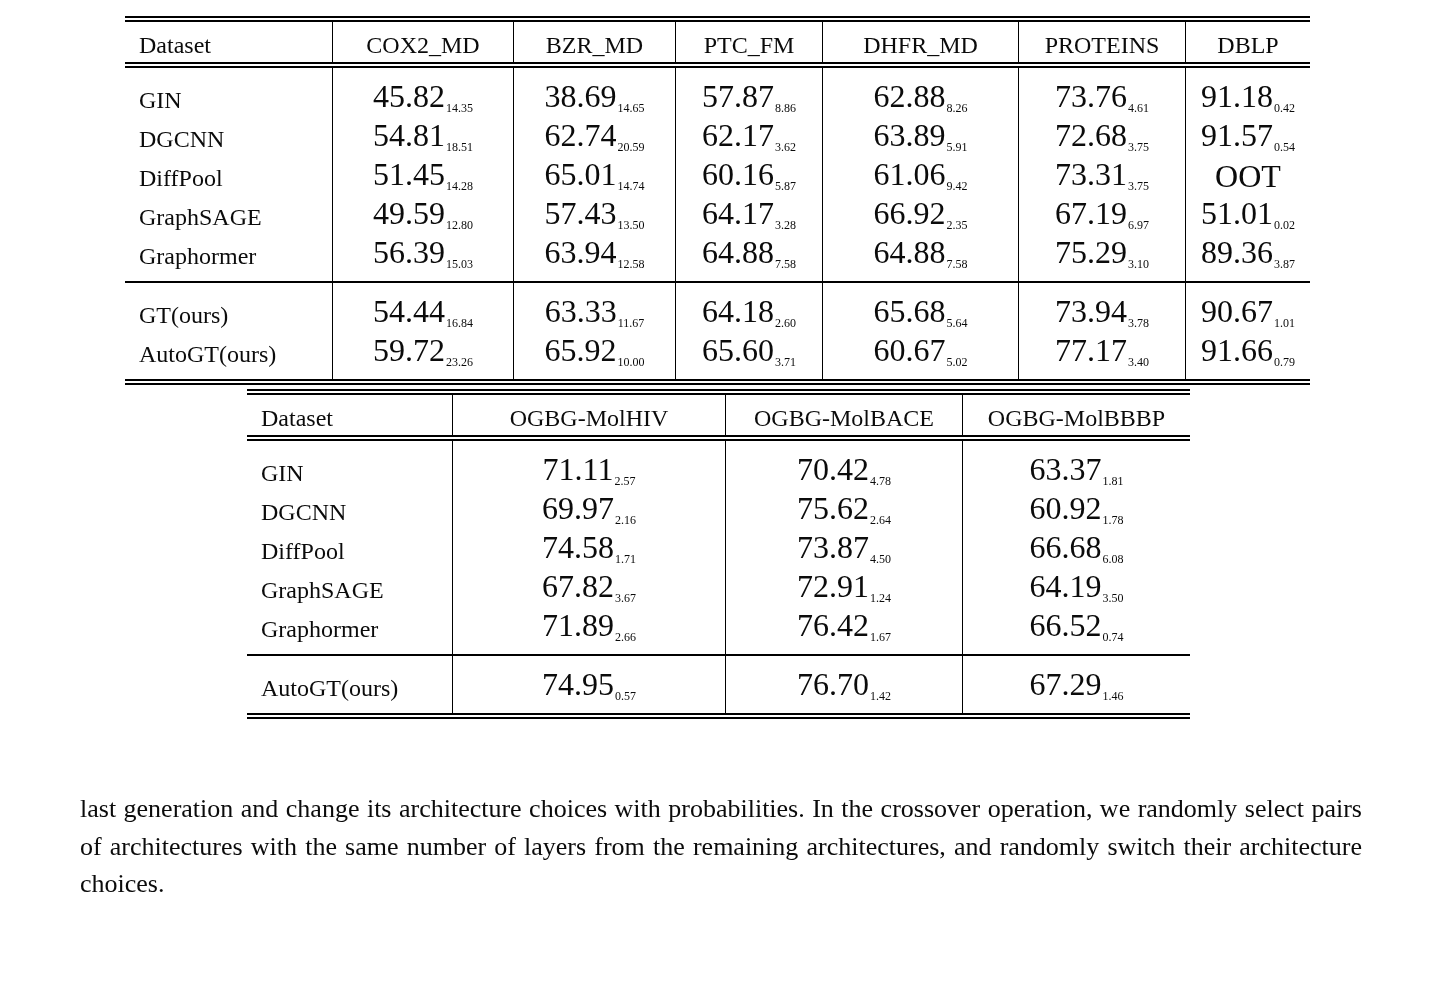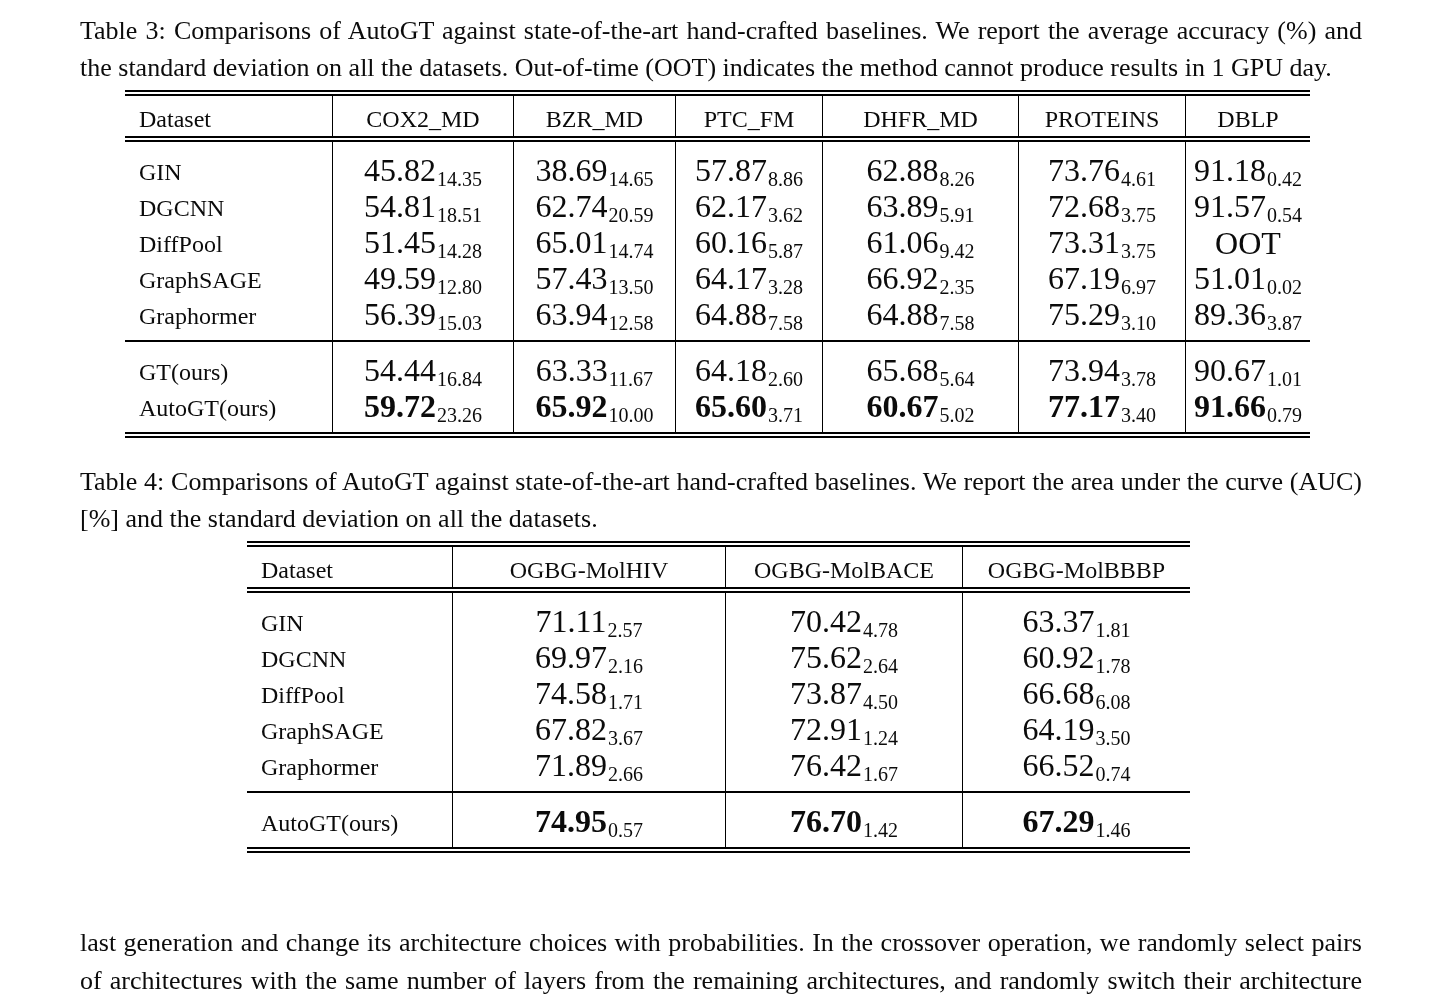--- a/index.html
+++ b/index.html
@@ -73,41 +73,40 @@
   td.cell.vbar {
     border-left: 1.5px solid #000;
   }
   tr.header-row td.cell {
     padding-top: 9px;
     padding-bottom: 3px;
   }
   tr.first-in-group td.cell { padding-top: 14px; }
   tr.last-in-group td.cell { padding-bottom: 8px; }
   .main-val { font-size: 32px; }
-  .main-val.bold { font-weight: bold; }
+  .main-val.bold { font-weight: normal; }
   .sub-val {
-    font-size: 20px;
+    font-size: 12px;
     position: relative;
     top: 5px;
     margin-left: 1px;
   }
   .body-par {
     font-size: 26px;
     line-height: 37.5px;
     text-align: justify;
     margin: 0;
     margin-top: 71px;
   }
 </style>
 </head>
 <body>
 
 <div class="page">
 
-  <p class="caption">Table 3: Comparisons of AutoGT against state-of-the-art hand-crafted baselines. We report the average accuracy (%) and the standard deviation on all the datasets. Out-of-time (OOT) indicates the method cannot produce results in 1 GPU day.</p>
 
   <table class="paper-table t3">
     <colgroup>
       <col style="width:207px">
         <col style="width:181px">
         <col style="width:162px">
       <col style="width:147px">
         <col style="width:196px">
         <col style="width:167px">
       <col style="width:125px">
@@ -201,21 +200,20 @@
           <td class="cell vbar"><span class="main-val bold">91.66</span><span class="sub-val">0.79</span></td>
         </tr>
         <tr>
           <td colspan="7">
             <div class="rule-double"></div>
           </td>
         </tr>
       </tbody>
   </table>
 
-  <p class="caption caption-t4">Table 4: Comparisons of AutoGT against state-of-the-art hand-crafted baselines. We report the area under the curve (AUC) [%] and the standard deviation on all the datasets.</p>
 
   <table class="paper-table t4">
     <colgroup>
       <col style="width:205px">
         <col style="width:273px">
         <col style="width:237px">
       <col style="width:228px">
     </colgroup>
     <tbody id="t4-body">
         <tr>

